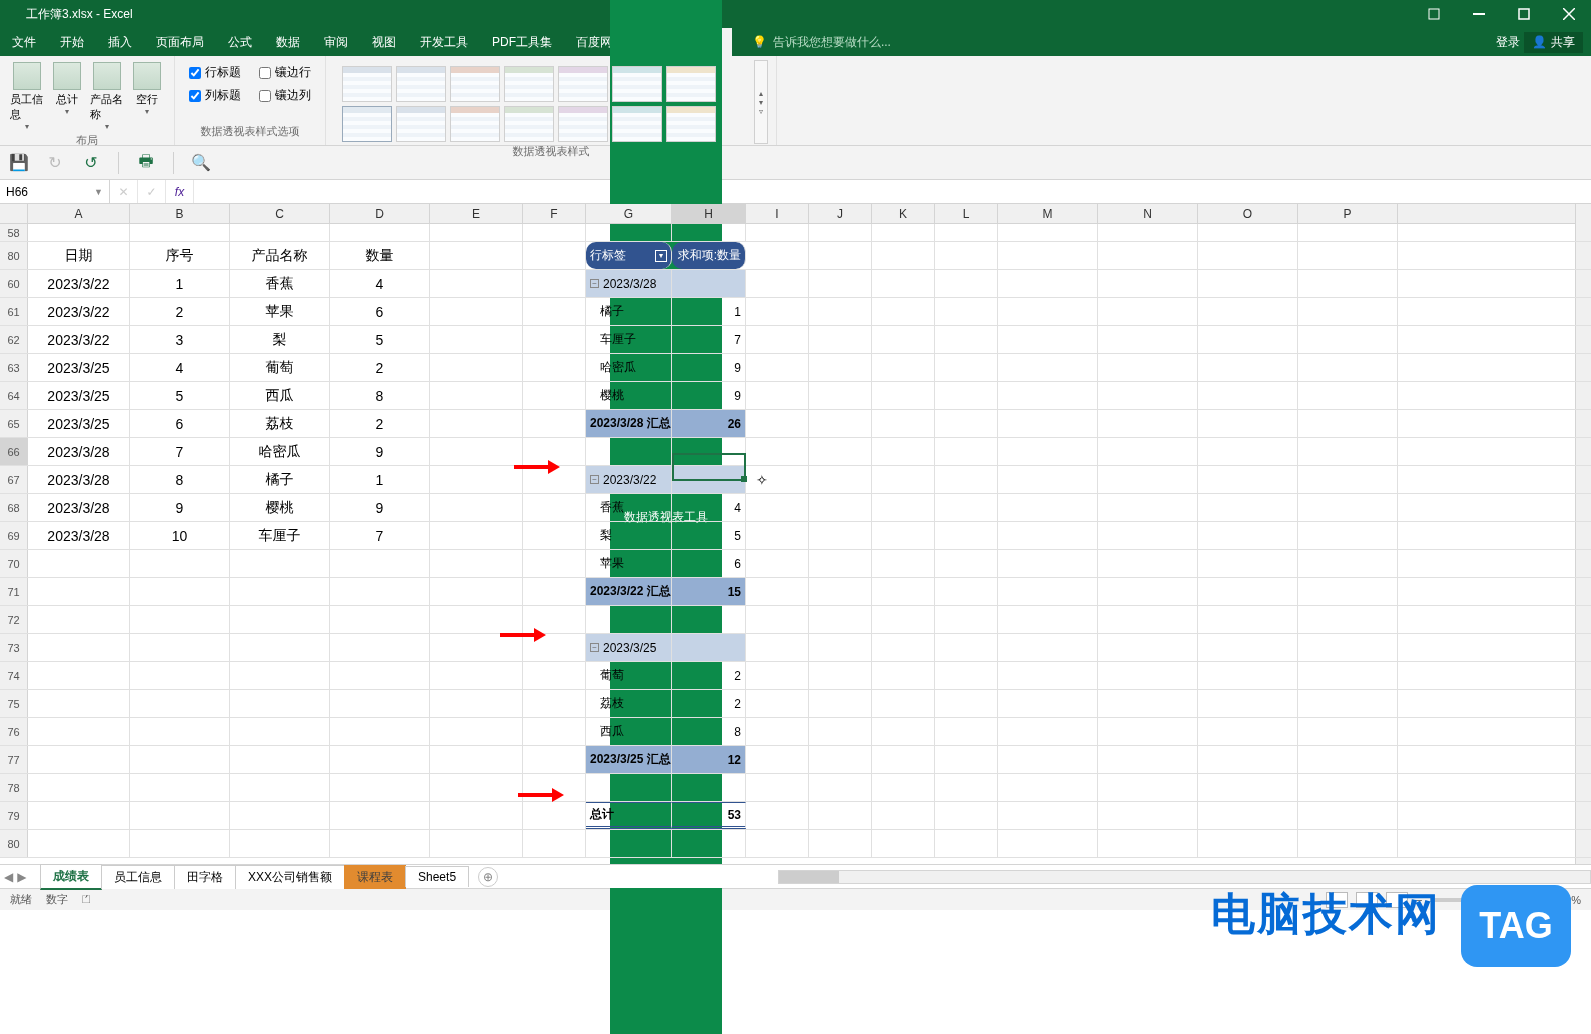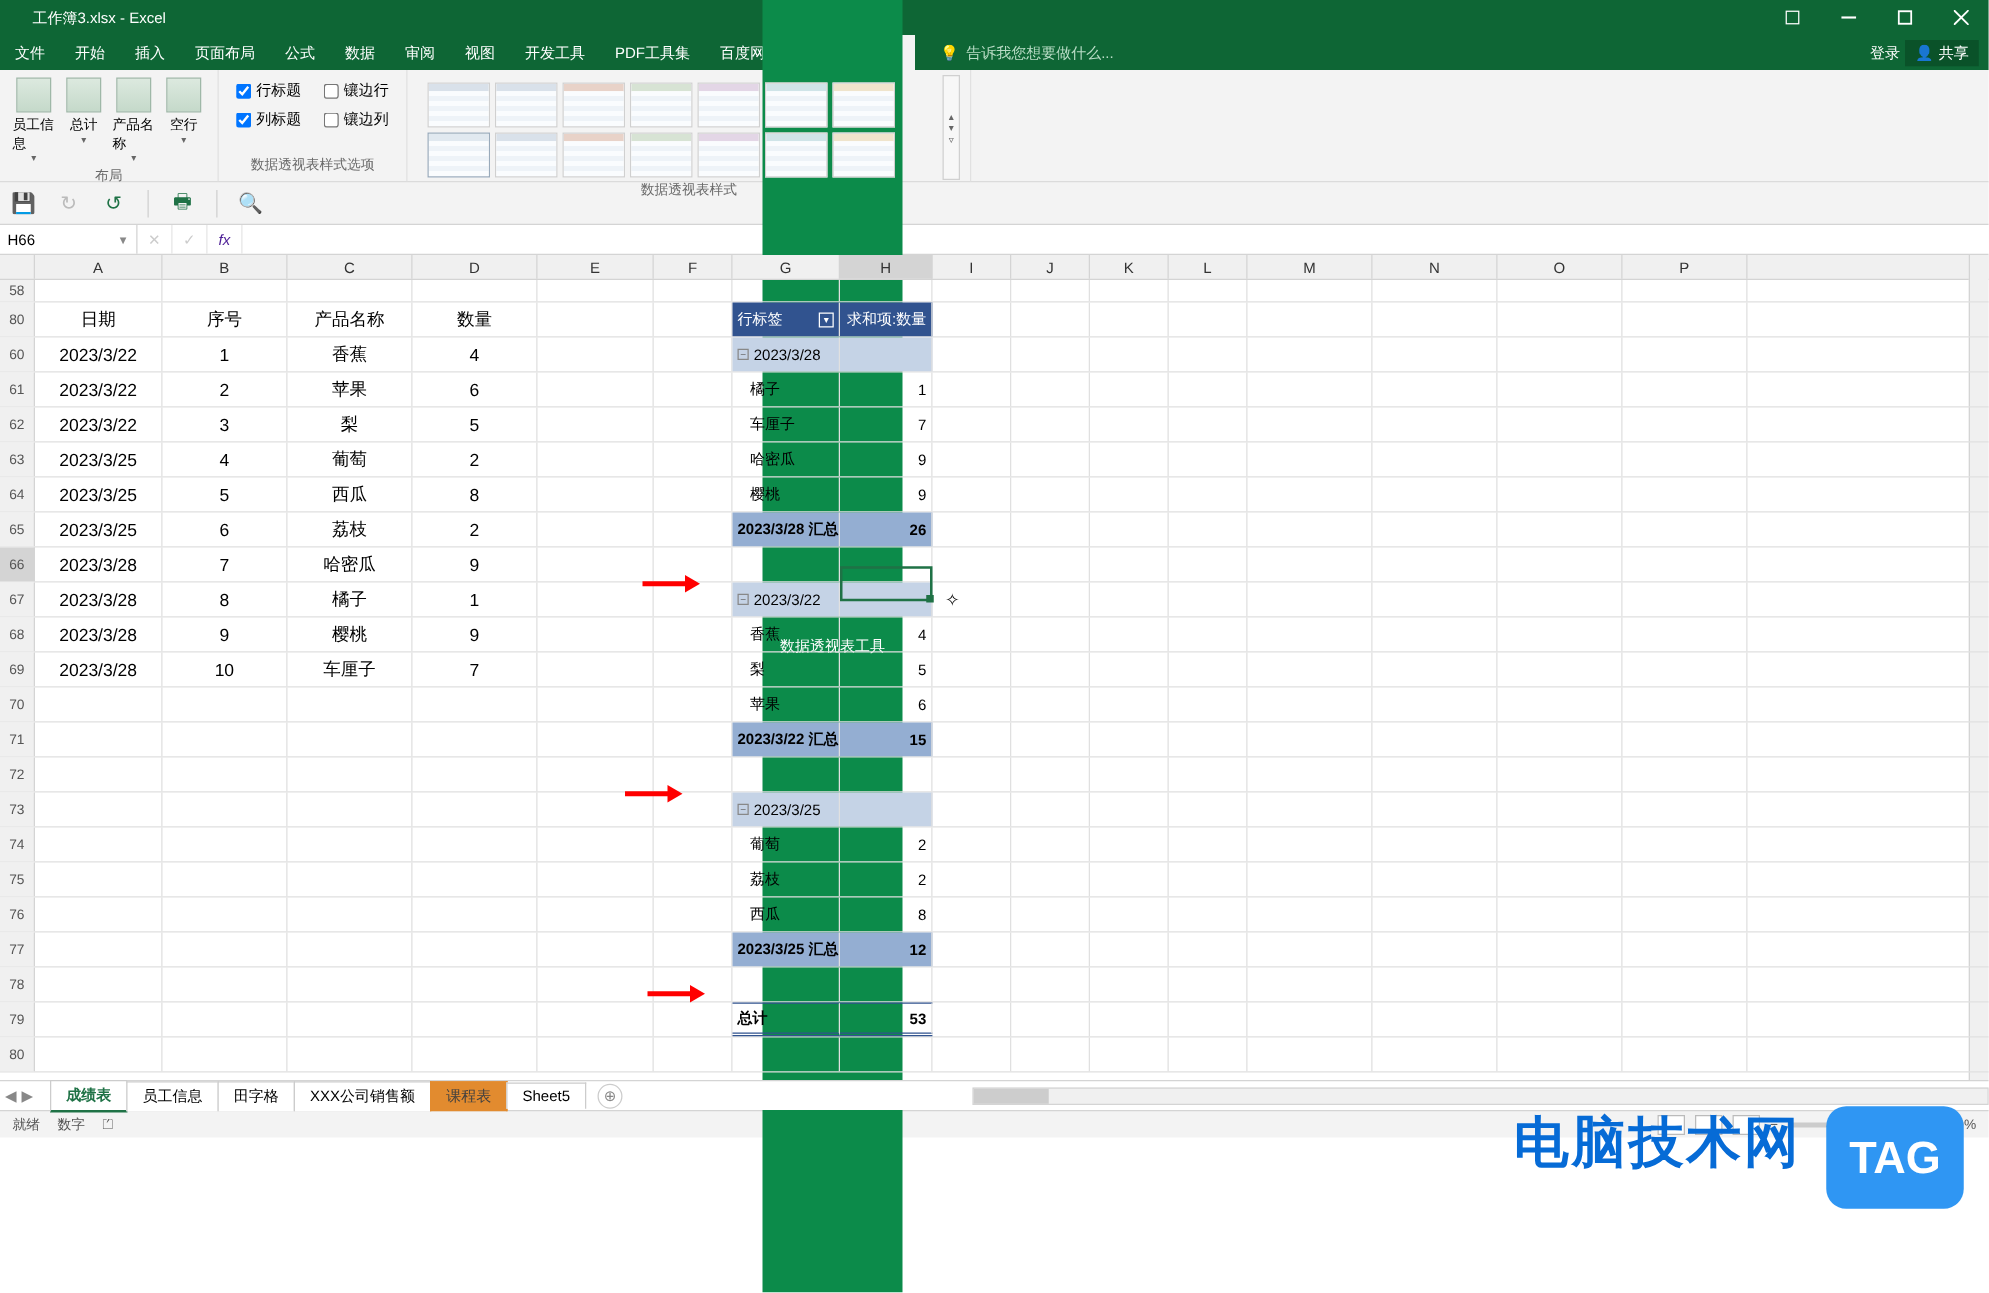--- a/index.html
+++ b/index.html
@@ -78,21 +78,21 @@
 .cell.center { justify-content:center; }
 .cell.right { justify-content:flex-end; }
 
 
 .cA { width: 102px; } .cB { width: 100px; } .cC { width: 100px; } .cD { width: 100px; }
 .cE { width: 93px; } .cF { width: 63px; } .cG { width: 86px; } .cH { width: 74px; }
 .cI { width: 63px; } .cJ { width: 63px; } .cK { width: 63px; } .cL { width: 63px; }
 .cM { width: 100px; } .cN { width: 100px; } .cO { width: 100px; } .cP { width: 100px; }
 
 
-.pv-head { background:#31538f; color:#fff; font-size:12px; font-weight: normal; }
+.pv-head { background:#31538f; color:#fff; font-size:12px; font-weight: normal; border-radius: 10px; }
 .pv-head .filter { width:12px; height:12px; border:1px solid #fff; margin-left:auto; font-size:8px; display:flex;align-items:center;justify-content:center; }
 .pv-group { background:#c5d3e6; font-size:12px; }
 .pv-sub { background:#94aed2; font-size:12px; font-weight:bold; }
 .pv-item { font-size:12px; }
 .pv-grand-g { border-top: 1px solid #31538f; border-bottom: 3px double #31538f; font-size:12px; font-weight:bold; }
 .collapse-ico { width:9px; height:9px; border:1px solid #888; font-size:8px; line-height:7px; text-align:center; margin-right:4px; color:#666; display:inline-block; }
 
 
 .selected-cell { position:absolute; border:2px solid #1f7246; pointer-events:none; }
 .selected-cell::after { content:""; position:absolute; right:-3px; bottom:-3px; width:6px; height:6px; background:#1f7246; }

